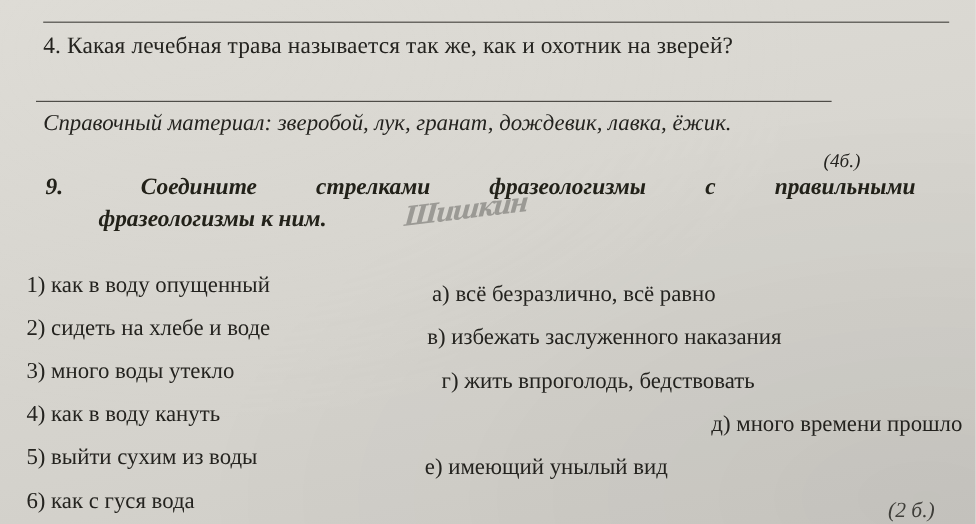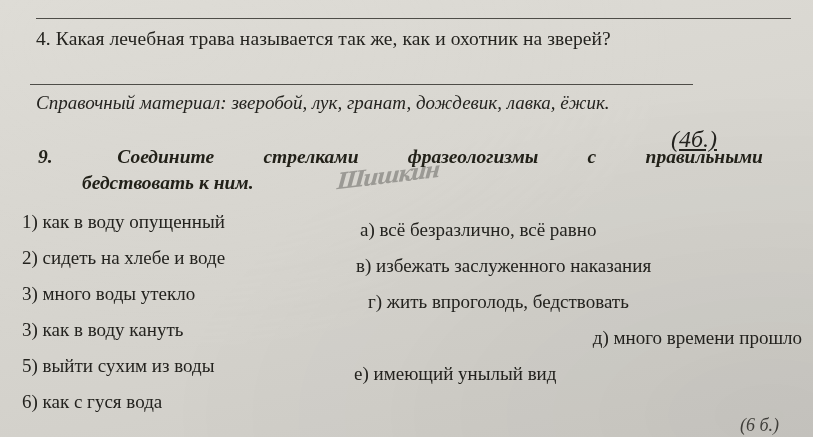--- a/index.html
+++ b/index.html
@@ -65,24 +65,23 @@
     font-style: italic;
     white-space: nowrap;
   }
   .ref-line .ref-label {
     font-weight: normal;
   }
   .points-top {
     position: absolute;
     right: 96px;
     top: 126px;
-    font-size: 24px;
-    font-style: italic;
-    color: #24231f;
-    text-decoration: underline;
+    font-size: 16px;
+    font-style: italic;
+    color: #24231f;
   }
   .points-bottom {
     position: absolute;
     right: 34px;
     top: 415px;
     font-size: 18px;
     font-style: italic;
     color: #2a2925;
     opacity: 0.85;
   }
@@ -124,21 +123,21 @@
     font-size: 22px;
     color: #6b6a66;
     opacity: 0.55;
     transform: rotate(-7deg) skewX(-12deg);
     letter-spacing: -2px;
     white-space: nowrap;
   }
   .columns {
     position: absolute;
     left: 0;
-    top: 212px;
+    top: 228px;
     width: 813px;
     height: 190px;
   }
   .col-left {
     position: absolute;
     left: 22px;
     top: 0;
     width: 330px;
   }
   .col-right {
@@ -188,38 +187,38 @@
   <div class="q9">
     <div class="q9-row1">
       <span class="num">9.</span>
       <span class="w">Соедините</span>
       <span class="w">стрелками</span>
       <span class="w">фразеологизмы</span>
       <span class="w">с</span>
       <span class="w">правильными</span>
     </div>
     <div class="q9-row2">
-      <span>бедствовать к ним.</span>
+      <span>фразеологизмы к ним.</span>
       <span class="handwriting">Шишкин</span>
     </div>
   </div>
 
   <div class="columns">
     <div class="col-left">
       <div class="item">1) как в воду опущенный</div>
       <div class="item">2) сидеть на хлебе и воде</div>
       <div class="item">3) много воды утекло</div>
-      <div class="item">3) как в воду кануть</div>
+      <div class="item">4) как в воду кануть</div>
       <div class="item">5) выйти сухим из воды</div>
       <div class="item">6) как с гуся вода</div>
     </div>
     <div class="col-right">
       <div class="item">а) всё безразлично, всё равно</div>
       <div class="item">в) избежать заслуженного наказания</div>
       <div class="item">г) жить впроголодь, бедствовать</div>
       <div class="item">д) много времени прошло</div>
       <div class="item">е) имеющий унылый вид</div>
     </div>
   </div>
 
-  <div class="points-bottom">(6 б.)</div>
+  <div class="points-bottom">(2 б.)</div>
 
 </div>
 
 </body></html>

